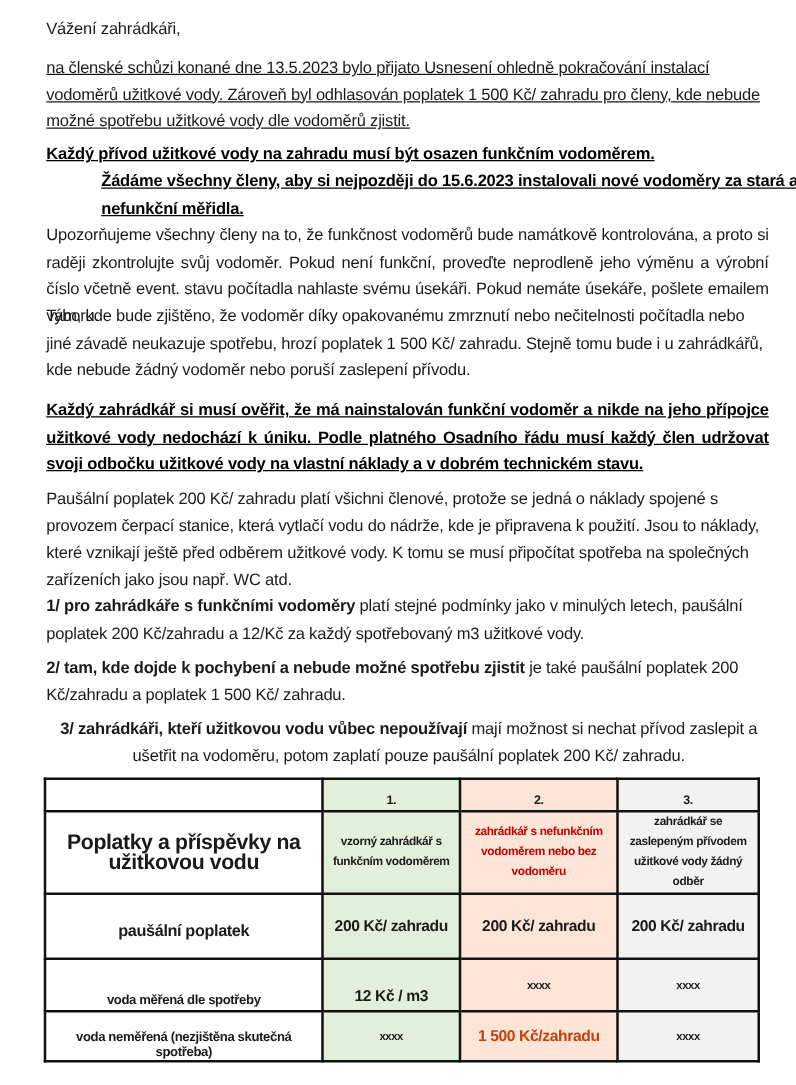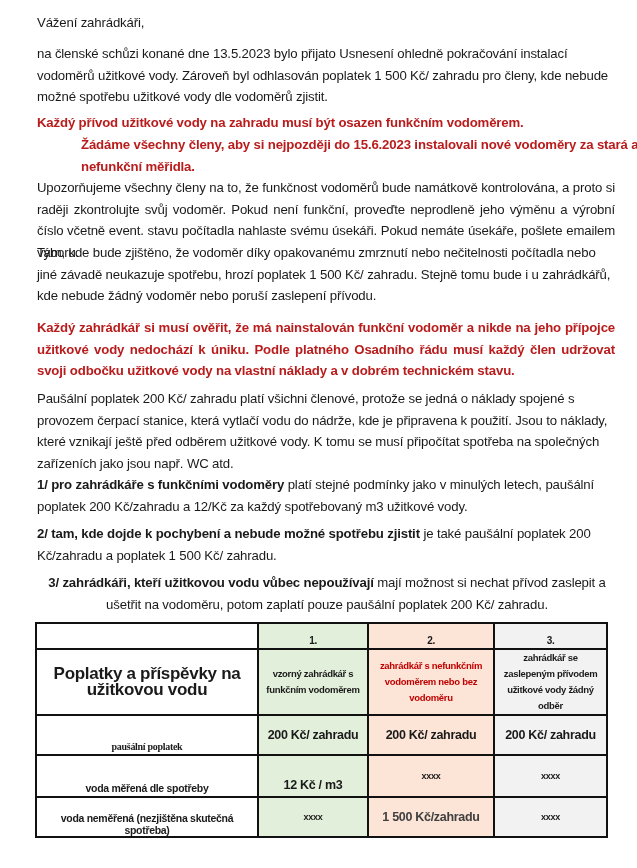--- a/index.html
+++ b/index.html
@@ -2,54 +2,54 @@
 <html><head>
 <meta charset="utf-8">
 <style>
   html, body { margin: 0; padding: 0; background: #ffffff; }
   body {
     width: 637px; height: 868px; position: relative; overflow: hidden;
     font-family: "Liberation Sans", sans-serif; color: #1a1a1a;
   }
   .doc { position: absolute; left: 37px; top: 0; width: 580px; font-size: 13.2px; line-height: 21.5px; letter-spacing: -0.15px; }
   .p { margin: 0; }
-  .red { color: #b91c1c; font-weight: bold; }
+  .red { color: #000000; font-weight: bold; text-decoration: underline; }
   .b { font-weight: bold; margin-top: 48px; }
   .just { text-align: justify; }
 
   table.fees {
     position: absolute; left: 35px; top: 622px; width: 573px;
     border-collapse: collapse; table-layout: fixed;
     font-family: "Liberation Sans", sans-serif; letter-spacing: -0.3px;
   }
   table.fees td { border: 2px solid #111; text-align: center; padding: 0 2px; color: #1a1a1a; }
   table.fees td.c1 { width: 216px; }
   table.fees td.c2 { width: 104px; background: #e2efda; }
   table.fees td.c3 { width: 120px; background: #fce4d6; }
   table.fees td.c4 { background: #f2f2f2; }
   tr.r-head td { height: 22px; font-size: 10px; font-weight: bold; vertical-align: bottom; padding-bottom: 2px; }
   tr.r-desc td { height: 58px; font-size: 9.5px; line-height: 16px; font-weight: bold; }
   tr.r-desc td.c1 { font-size: 17px; margin-left: 19px; }
   tr.r-desc td.c3 { color: #c00000; }
   tr.r-flat td { height: 36px; font-size: 12.5px; font-weight: bold; margin-top: 16px; }
-  tr.r-flat td.c1 { font-size: 10px; vertical-align: bottom; padding-bottom: 2px; font-family: Liberation Serif, serif; }
+  tr.r-flat td.c1 { font-size: 13px; vertical-align: bottom; padding-bottom: 14px; }
   tr.r-meter td { height: 36px; font-size: 9px; font-weight: bold; }
   tr.r-meter td.c1 { font-size: 10.5px; vertical-align: bottom; padding-bottom: 2px; }
   tr.r-meter td.c2 { font-size: 12.5px; vertical-align: bottom; padding-bottom: 4px; }
   tr.r-unm td { height: 38px; font-size: 9px; font-weight: bold; }
   tr.r-unm td.c1 { font-size: 10.5px; vertical-align: bottom; padding-bottom: 0; }
-  tr.r-unm td.c3 { font-size: 12.5px; color: #404040; }
+  tr.r-unm td.c3 { font-size: 12.5px; color: #c2410c; }
 </style>
 </head>
 <body>
 
 <div class="doc">
   <p class="p" style="position:absolute; top:12px;">Vážení zahrádkáři,</p>
 
-  <p class="p" style="position:absolute; top:43px; width:580px;">na členské schůzi konané dne 13.5.2023 bylo přijato Usnesení ohledně pokračování instalací vodoměrů užitkové vody. Zároveň byl odhlasován poplatek 1 500 Kč/ zahradu pro členy, kde nebude možné spotřebu užitkové vody dle vodoměrů zjistit.</p>
+  <p class="p" style="position:absolute; top:43px; width:580px;text-decoration:underline;">na členské schůzi konané dne 13.5.2023 bylo přijato Usnesení ohledně pokračování instalací vodoměrů užitkové vody. Zároveň byl odhlasován poplatek 1 500 Kč/ zahradu pro členy, kde nebude možné spotřebu užitkové vody dle vodoměrů zjistit.</p>
 
   <p class="p red" style="position:absolute; top:112px; width:580px;">Každý přívod užitkové vody na zahradu musí být osazen funkčním vodoměrem.</p>
   <p class="p red" style="position:absolute; top:134px; width:580px;margin-left:44px;">Žádáme všechny členy, aby si nejpozději do 15.6.2023 instalovali nové vodoměry za stará a již nefunkční měřidla.</p>
 
   <p class="p just" style="position:absolute; top:177px; width:578px;">Upozorňujeme všechny členy na to, že funkčnost vodoměrů bude namátkově kontrolována, a proto si raději zkontrolujte svůj vodoměr. Pokud není funkční, proveďte neprodleně jeho výměnu a výrobní číslo včetně event. stavu počítadla nahlaste svému úsekáři. Pokud nemáte úsekáře, pošlete emailem výboru.</p>
   <p class="p" style="position:absolute; top:242px; width:578px;">Tam, kde bude zjištěno, že vodoměr díky opakovanému zmrznutí nebo nečitelnosti počítadla nebo jiné závadě neukazuje spotřebu, hrozí poplatek 1 500 Kč/ zahradu. Stejně tomu bude i u zahrádkářů, kde nebude žádný vodoměr nebo poruší zaslepení přívodu.</p>
 
   <p class="p red just" style="position:absolute; top:317px; width:578px;">Každý zahrádkář si musí ověřit, že má nainstalován funkční vodoměr a nikde na jeho přípojce užitkové vody nedochází k úniku. Podle platného Osadního řádu musí každý člen udržovat svoji odbočku užitkové vody na vlastní náklady a v dobrém technickém stavu.</p>
 
   <p class="p" style="position:absolute; top:388px; width:580px;">Paušální poplatek 200 Kč/ zahradu platí všichni členové, protože se jedná o náklady spojené s provozem čerpací stanice, která vytlačí vodu do nádrže, kde je připravena k použití. Jsou to náklady, které vznikají ještě před odběrem užitkové vody. K tomu se musí připočítat spotřeba na společných zařízeních jako jsou např. WC atd.</p>

